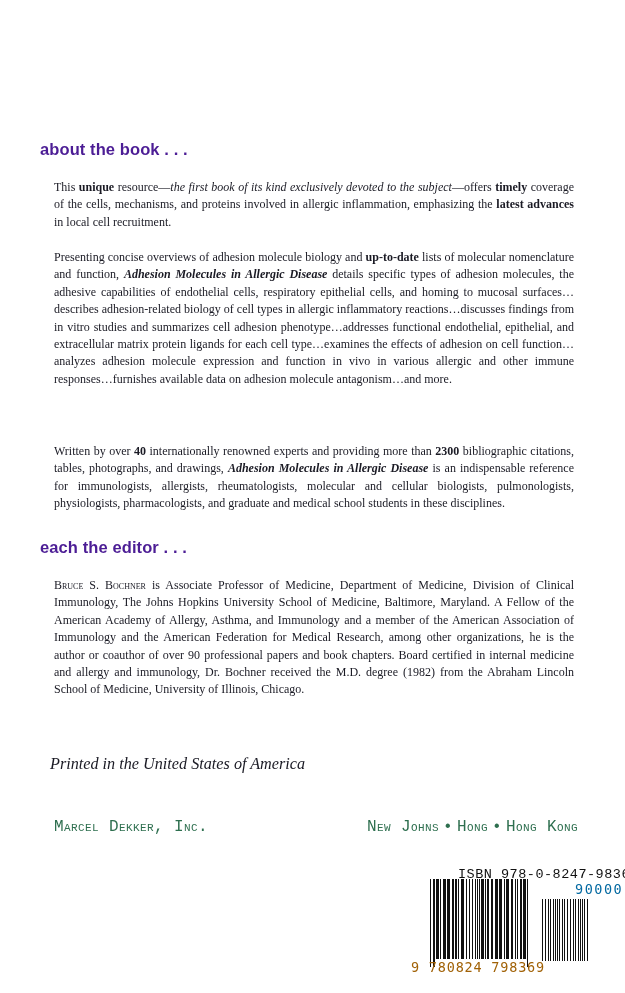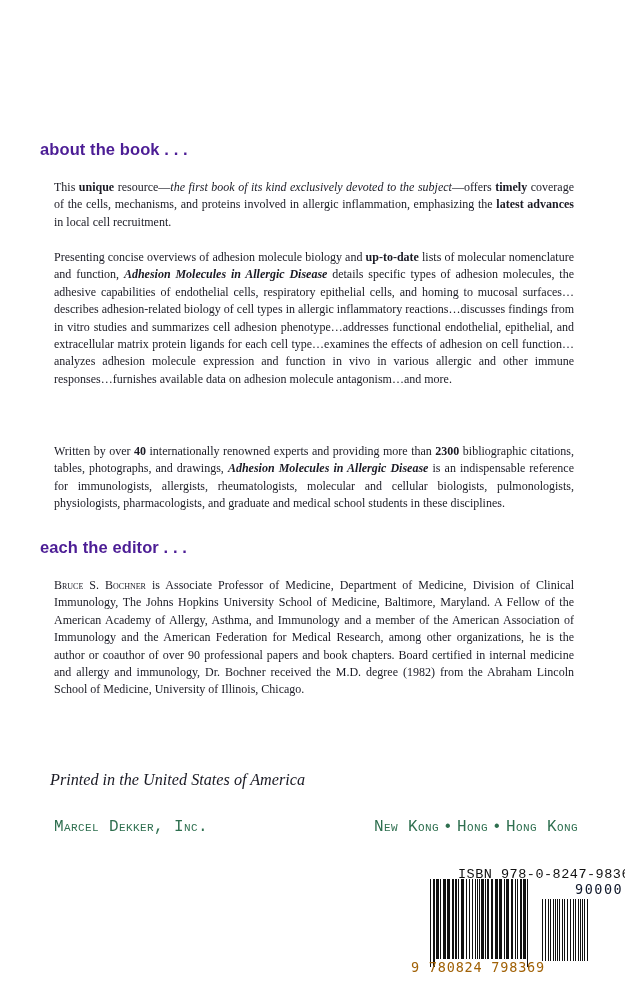--- a/index.html
+++ b/index.html
@@ -41,21 +41,20 @@
     #para-3 { top: 443px; }
     #heading-editor { top: 538px; }
     #para-editor { top: 577px; }
 
     .printed {
       position: absolute;
       left: 50px;
       top: 755px;
       font-style: italic;
       font-size: 16.2px;
-      margin-top: 16px;
     }
     .publisher {
       position: absolute;
       top: 818px;
       font-family: Liberation Mono, monospace;
       font-variant: small-caps;
       font-size: 16px;
       color: #2e6f4f;
       letter-spacing: 0.4px;
     }
@@ -81,21 +80,21 @@
       white-space: nowrap;
       margin-left: 28px;
     }
     .price-text {
       position: absolute;
       left: 155px;
       top: 10px;
       font-family: "DejaVu Sans Mono", "Liberation Mono", monospace;
       font-size: 13.5px;
       letter-spacing: 1.5px;
-      color: #0f172a;
+      color: #0369a1;
     }
     .ean-text {
       position: absolute;
       left: -9px;
       top: 88px;
       font-family: "DejaVu Sans Mono", "Liberation Mono", monospace;
       font-size: 13.5px;
       letter-spacing: 0.8px;
       color: #a16207;
       white-space: nowrap;
@@ -119,21 +118,21 @@
 
   <div class="heading" id="heading-editor">each the editor . . .</div>
 
   <p class="para" id="para-editor" style="margin:0"><span class="sc">Bruce S. Bochner</span><span> is Associate Professor of Medicine, Department of Medicine, Division of Clinical Immunology, The Johns Hopkins University School of Medicine, Baltimore, Maryland.  A Fellow of the American Academy of Allergy, Asthma, and Immunology and a member of the American Association of Immunology and the American Federation for Medical Research, among other organizations, he is the author or coauthor of over 90 professional papers and book chapters. Board certified in internal medicine and allergy and immunology, Dr. Bochner received the M.D. degree (1982) from the Abraham Lincoln School of Medicine, University of Illinois, Chicago.</span></p>
 
   <div class="printed">Printed in the United States of America</div>
 
   <div class="publisher" id="publisher-name">Marcel Dekker, Inc.</div>
 
   <div class="publisher" id="publisher-cities">
-    <span>New Kong</span><span class="dot">•</span><span>Hong</span><span class="dot">•</span><span>Hong Kong</span>
+    <span>New Johns</span><span class="dot">•</span><span>Hong</span><span class="dot">•</span><span>Hong Kong</span>
   </div>
 
   <div class="barcode-wrap">
     <div class="isbn-text">ISBN 978-0-8247-9836-9</div>
     <div class="price-text">90000</div>
     <svg class="barcode" id="barcode-svg" width="200" height="110">
         <rect x="10" y="8" width="1" height="88" fill="#111"></rect>
         <rect x="13" y="8" width="2" height="88" fill="#111"></rect>
         <rect x="16" y="8" width="3" height="80" fill="#111"></rect>
         <rect x="20" y="8" width="1" height="80" fill="#111"></rect>

